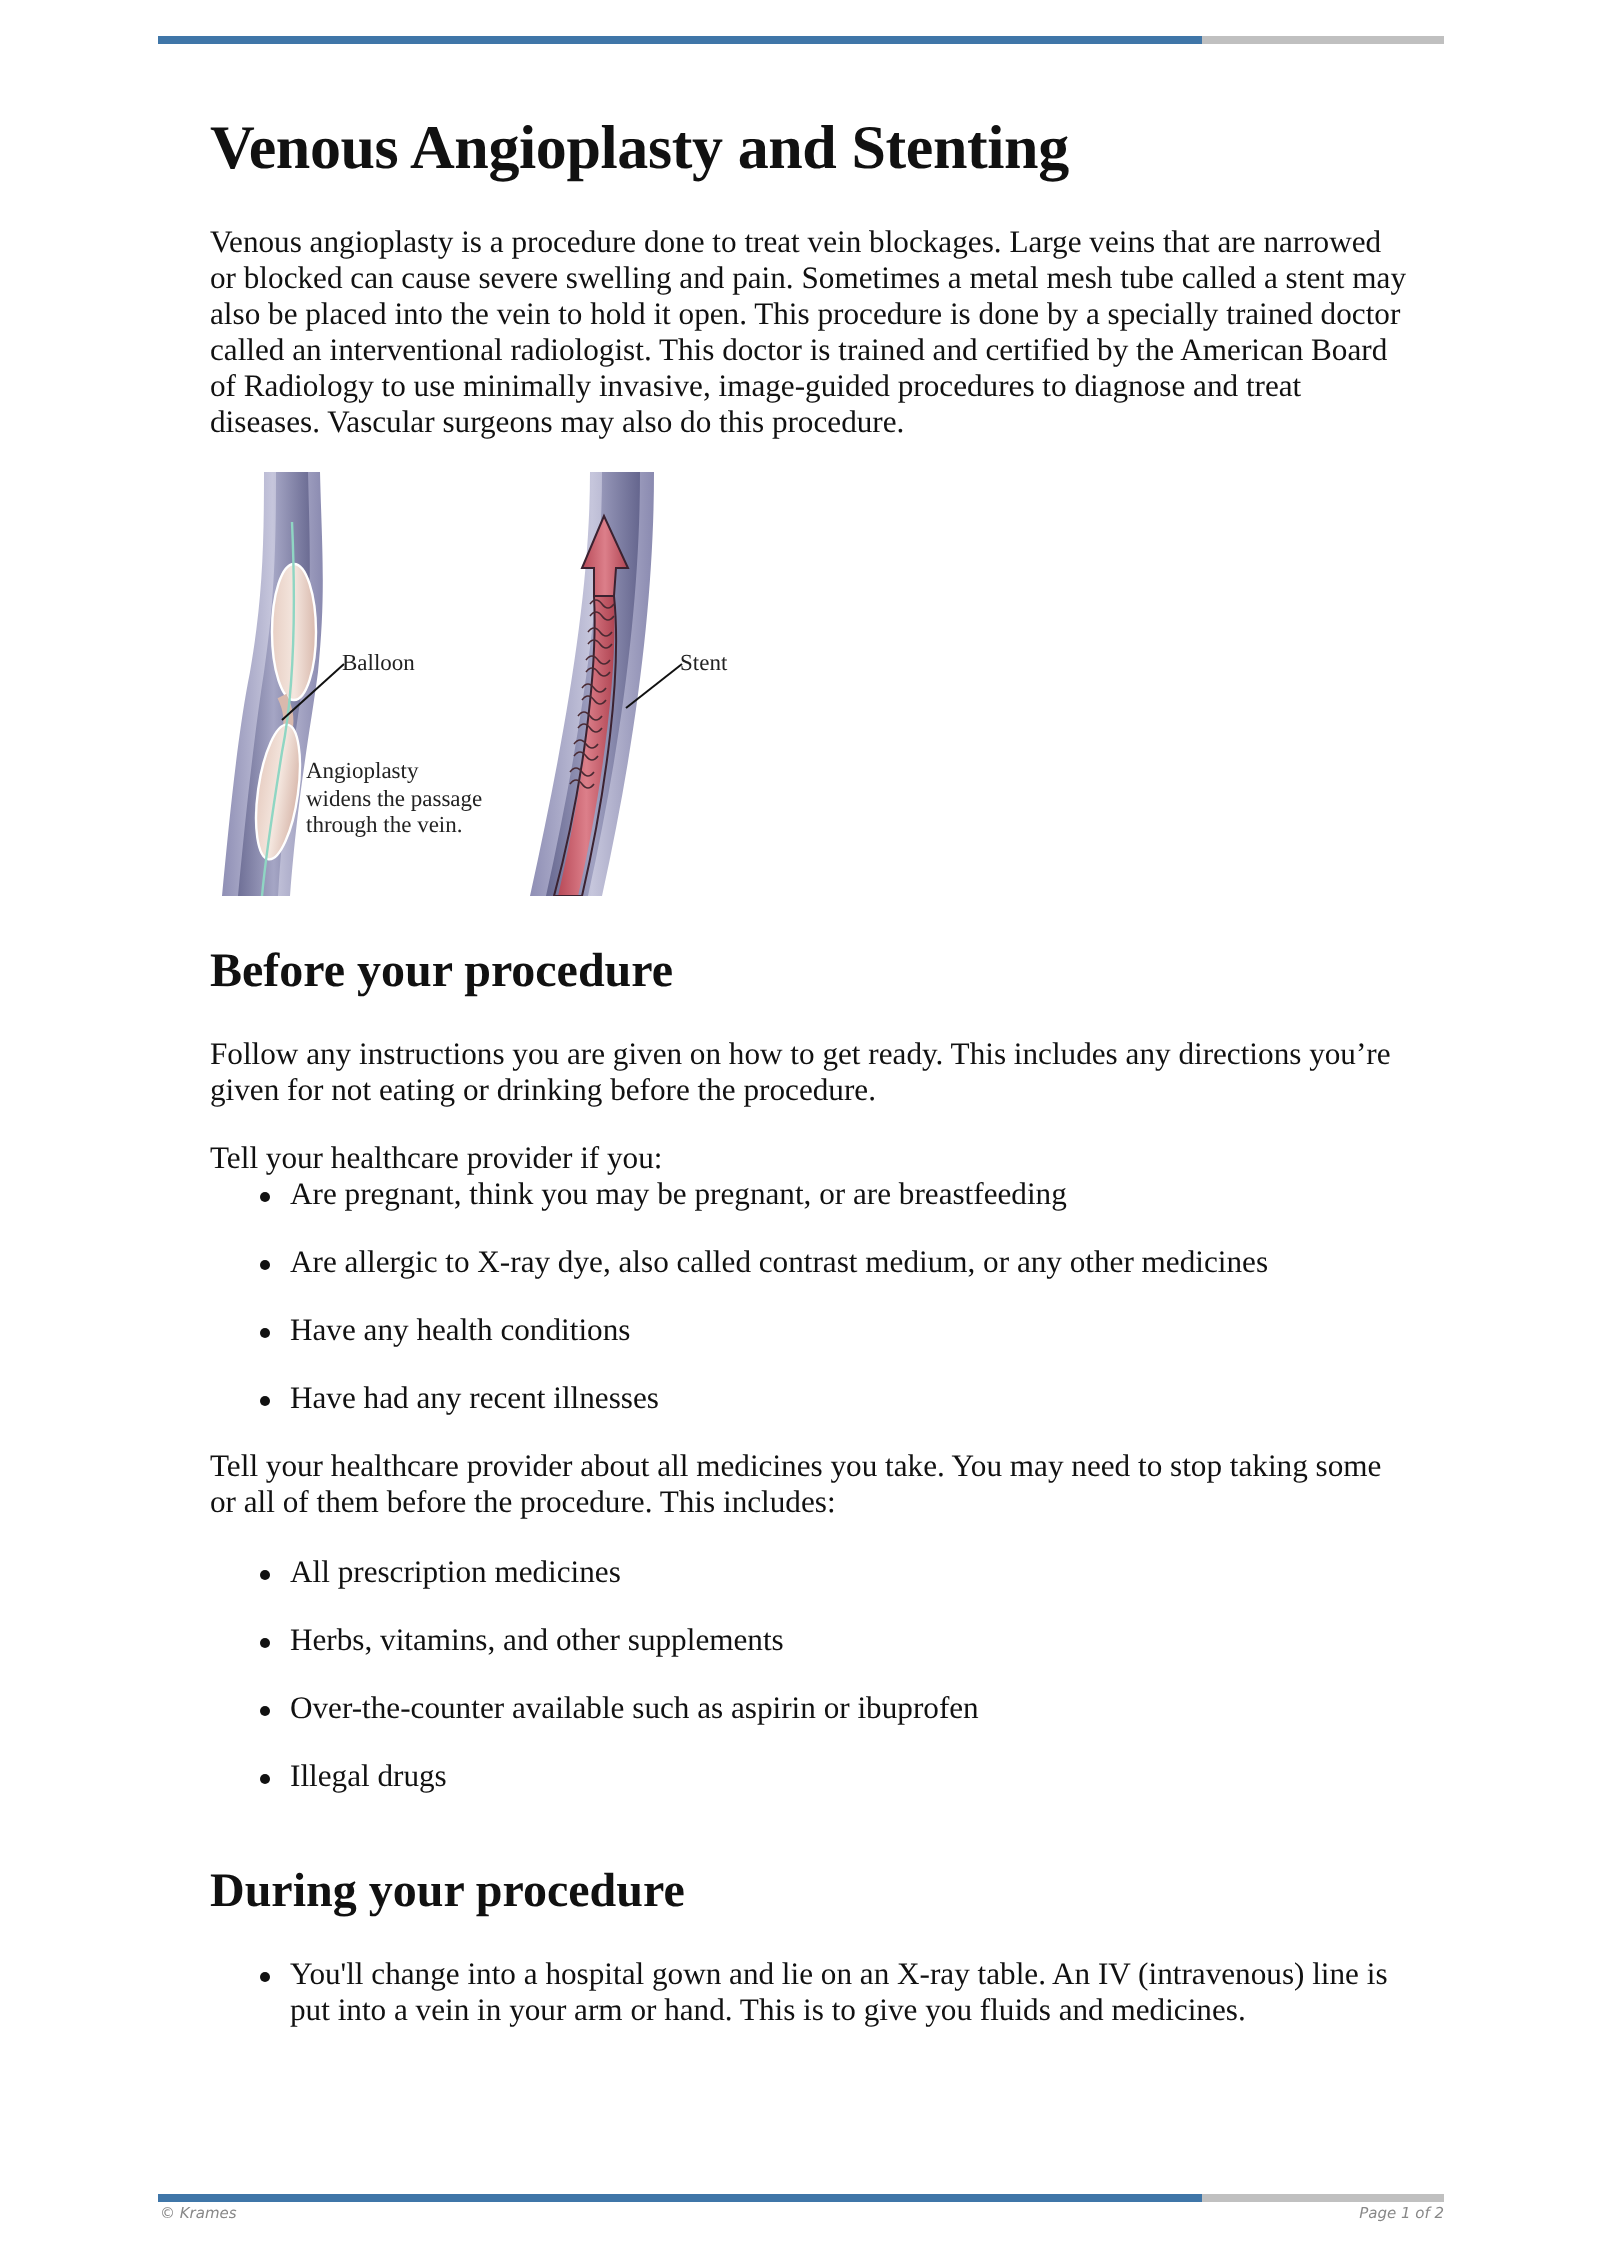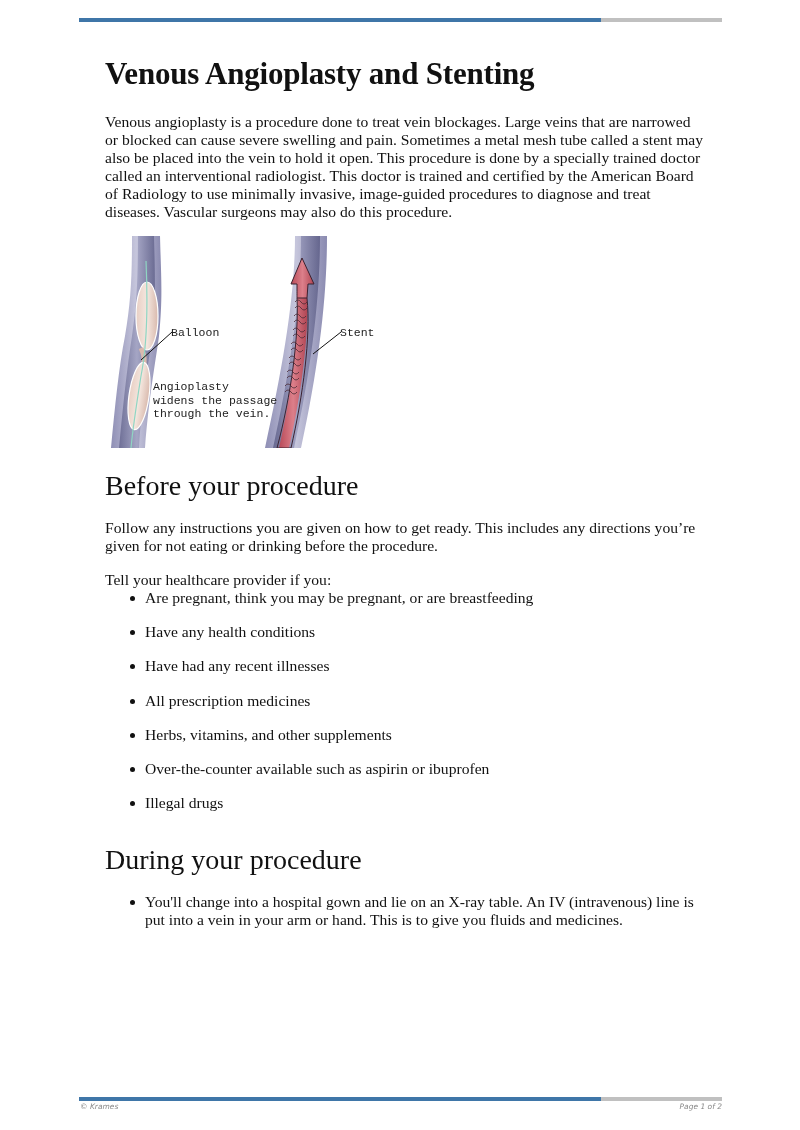--- a/index.html
+++ b/index.html
@@ -35,40 +35,40 @@
     }
     h1 {
       margin: 0;
       font-size: 31px;
       font-weight: bold;
       line-height: 44px;
       letter-spacing: -0.2px;
     }
     h2 {
       margin: 0;
-      font-size: 28px;
-      font-weight: normal;
+      font-size: 24px;
+      font-weight: bold;
       line-height: 32px;
     }
     p {
       margin: 0;
       font-size: 15.6px;
       line-height: 18px;
     }
     .intro { margin-top: 17px; }
     .figure {
       margin-top: 15px;
       width: 300px;
       height: 212px;
       position: relative;
     }
     .figure svg { display: block; }
     .fig-label {
       position: absolute;
-      font-family: Liberation Mono, monospace;
+      font-family: Liberation Serif, serif;
       font-size: 11.5px;
       line-height: 13.5px;
       color: #222222;
       white-space: nowrap;
     }
     .h-before { margin-top: 22px; }
     .before-p1 { margin-top: 17px; }
     .before-p2 { margin-top: 16px; }
     ul {
       margin: 0;
@@ -183,23 +183,25 @@
       <div>through the vein.</div>
     </div>
     <div class="fig-label" style="left:235px; top:90px;text-align:center;">Stent</div>
   </div>
 
   <h2 class="h-before">Before your procedure</h2>
   <p class="before-p1">Follow any instructions you are given on how to get ready. This includes any directions you’re given for not eating or drinking before the procedure.</p>
   <p class="before-p2">Tell your healthcare provider if you:</p>
   <ul class="list1">
     <li>Are pregnant, think you may be pregnant, or are breastfeeding</li>
+    <li>Are allergic to X-ray dye, also called contrast medium, or any other medicines</li>
     <li>Have any health conditions</li>
     <li>Have had any recent illnesses</li>
   </ul>
+  <p class="meds-p">Tell your healthcare provider about all medicines you take. You may need to stop taking some or all of them before the procedure. This includes:</p>
   <ul class="list2">
     <li>All prescription medicines</li>
     <li>Herbs, vitamins, and other supplements</li>
     <li>Over-the-counter available such as aspirin or ibuprofen</li>
     <li>Illegal drugs</li>
   </ul>
 
   <h2 class="h-during">During your procedure</h2>
   <ul class="list3">
     <li>You'll change into a hospital gown and lie on an X-ray table. An IV (intravenous) line is put into a vein in your arm or hand. This is to give you fluids and medicines.</li>

